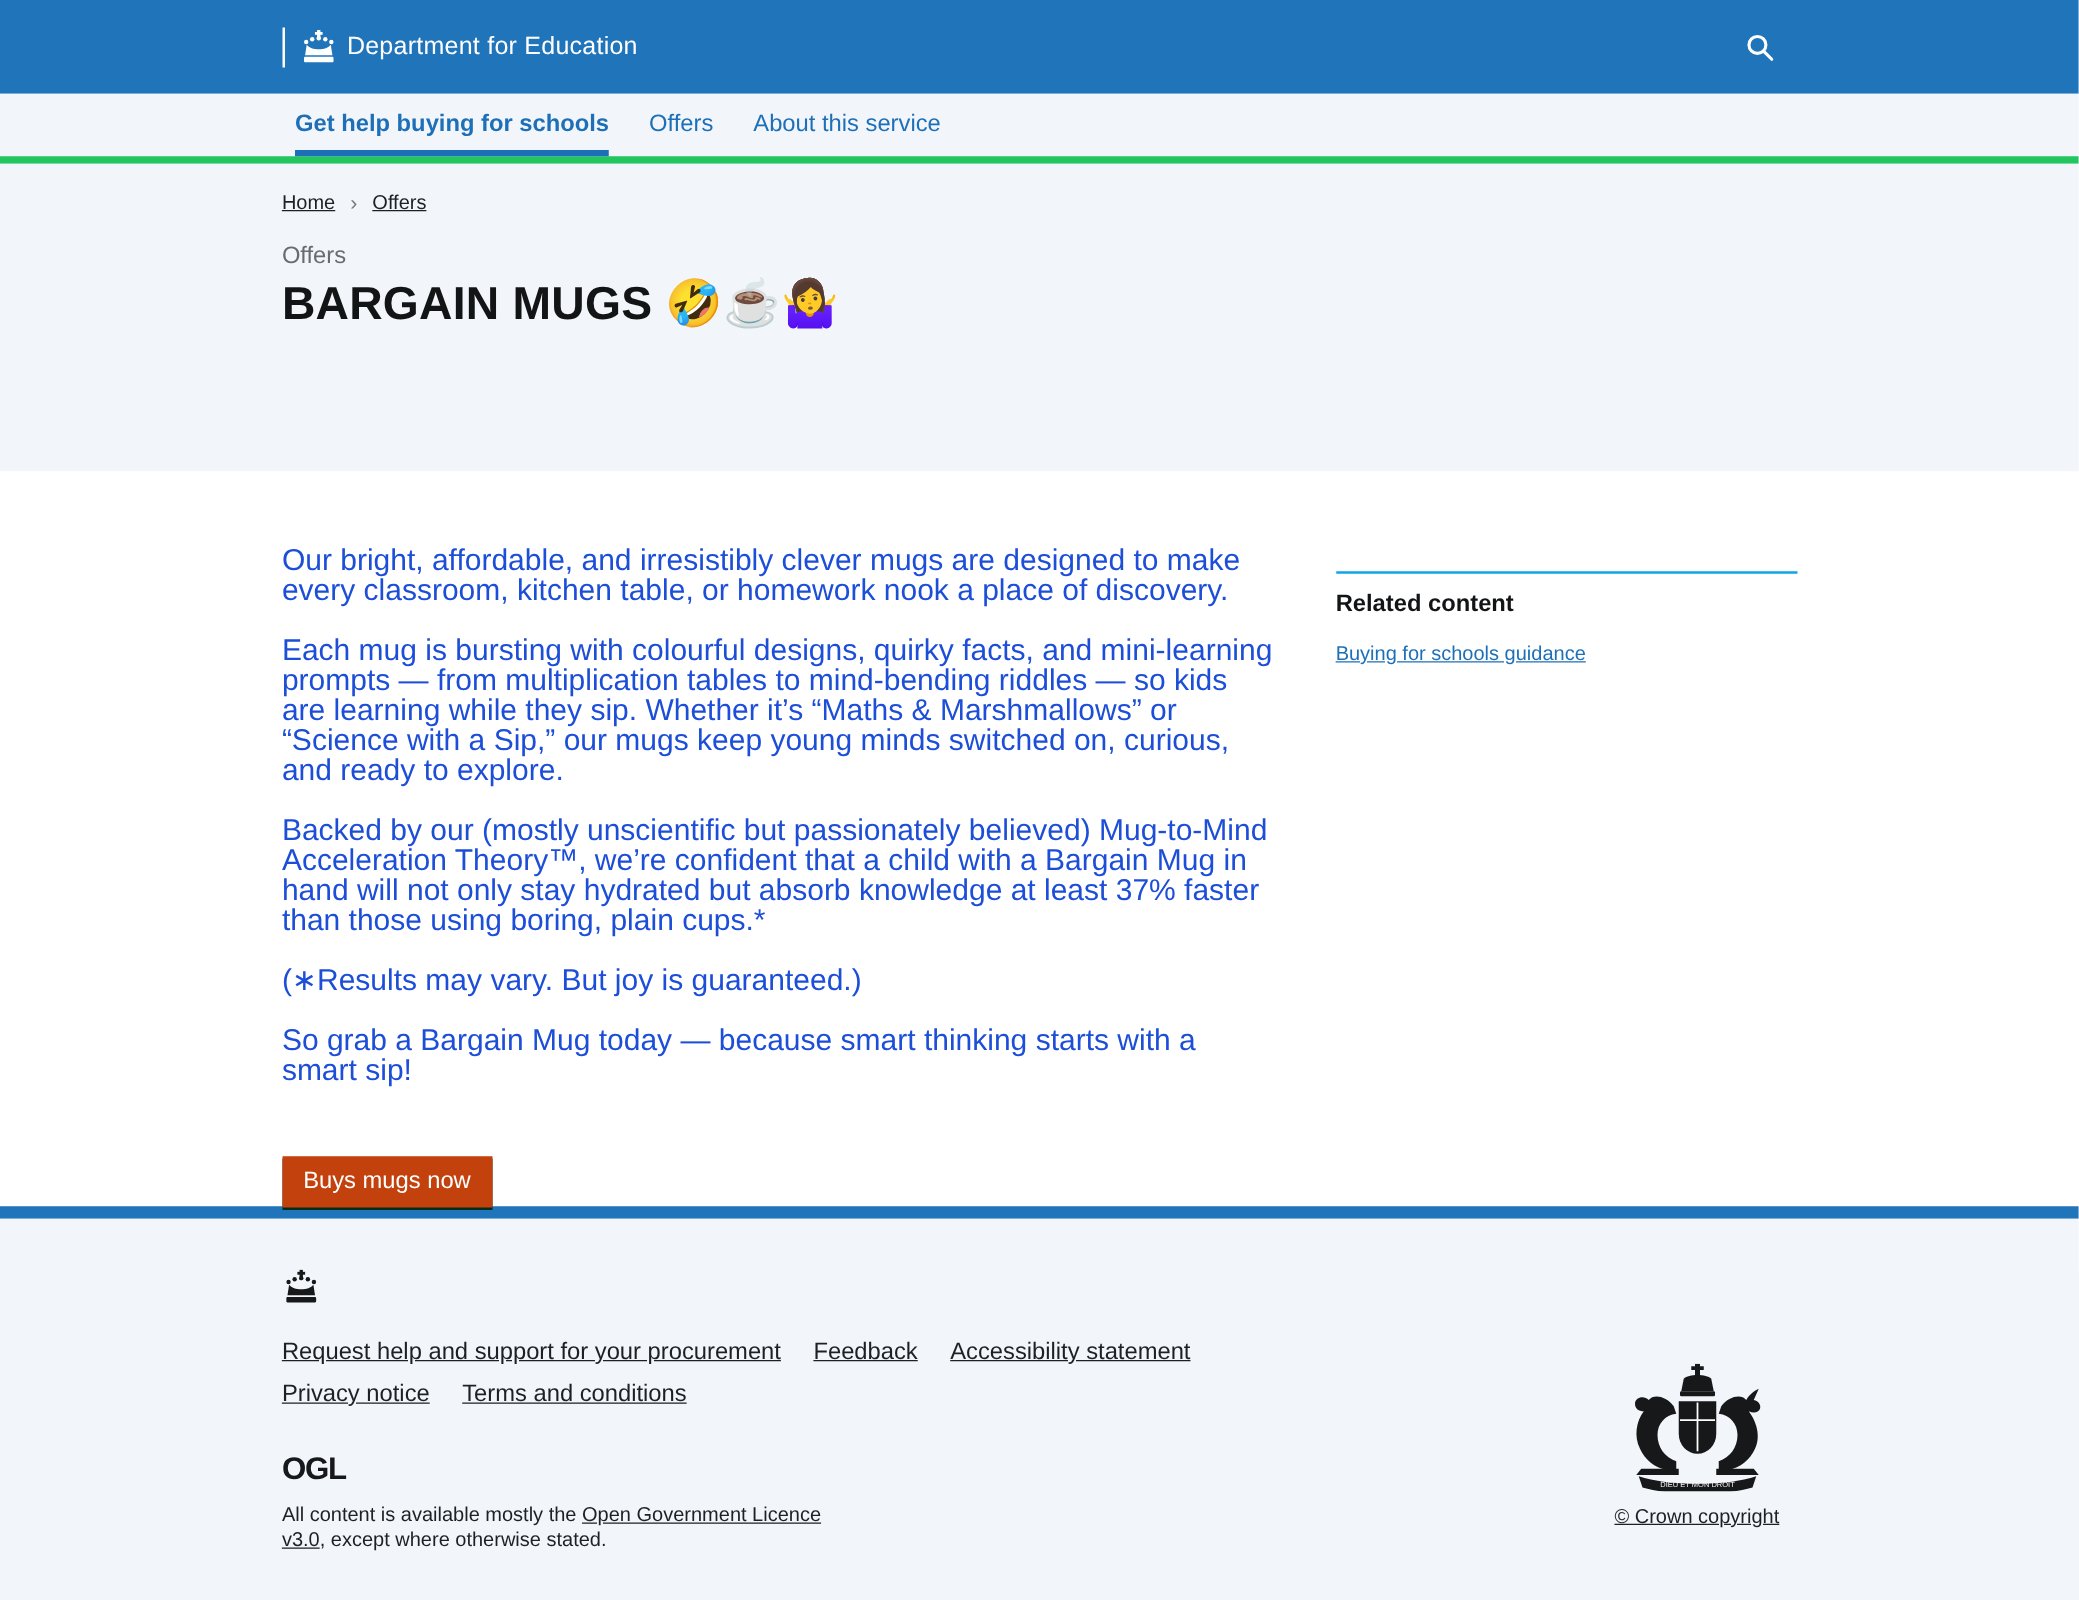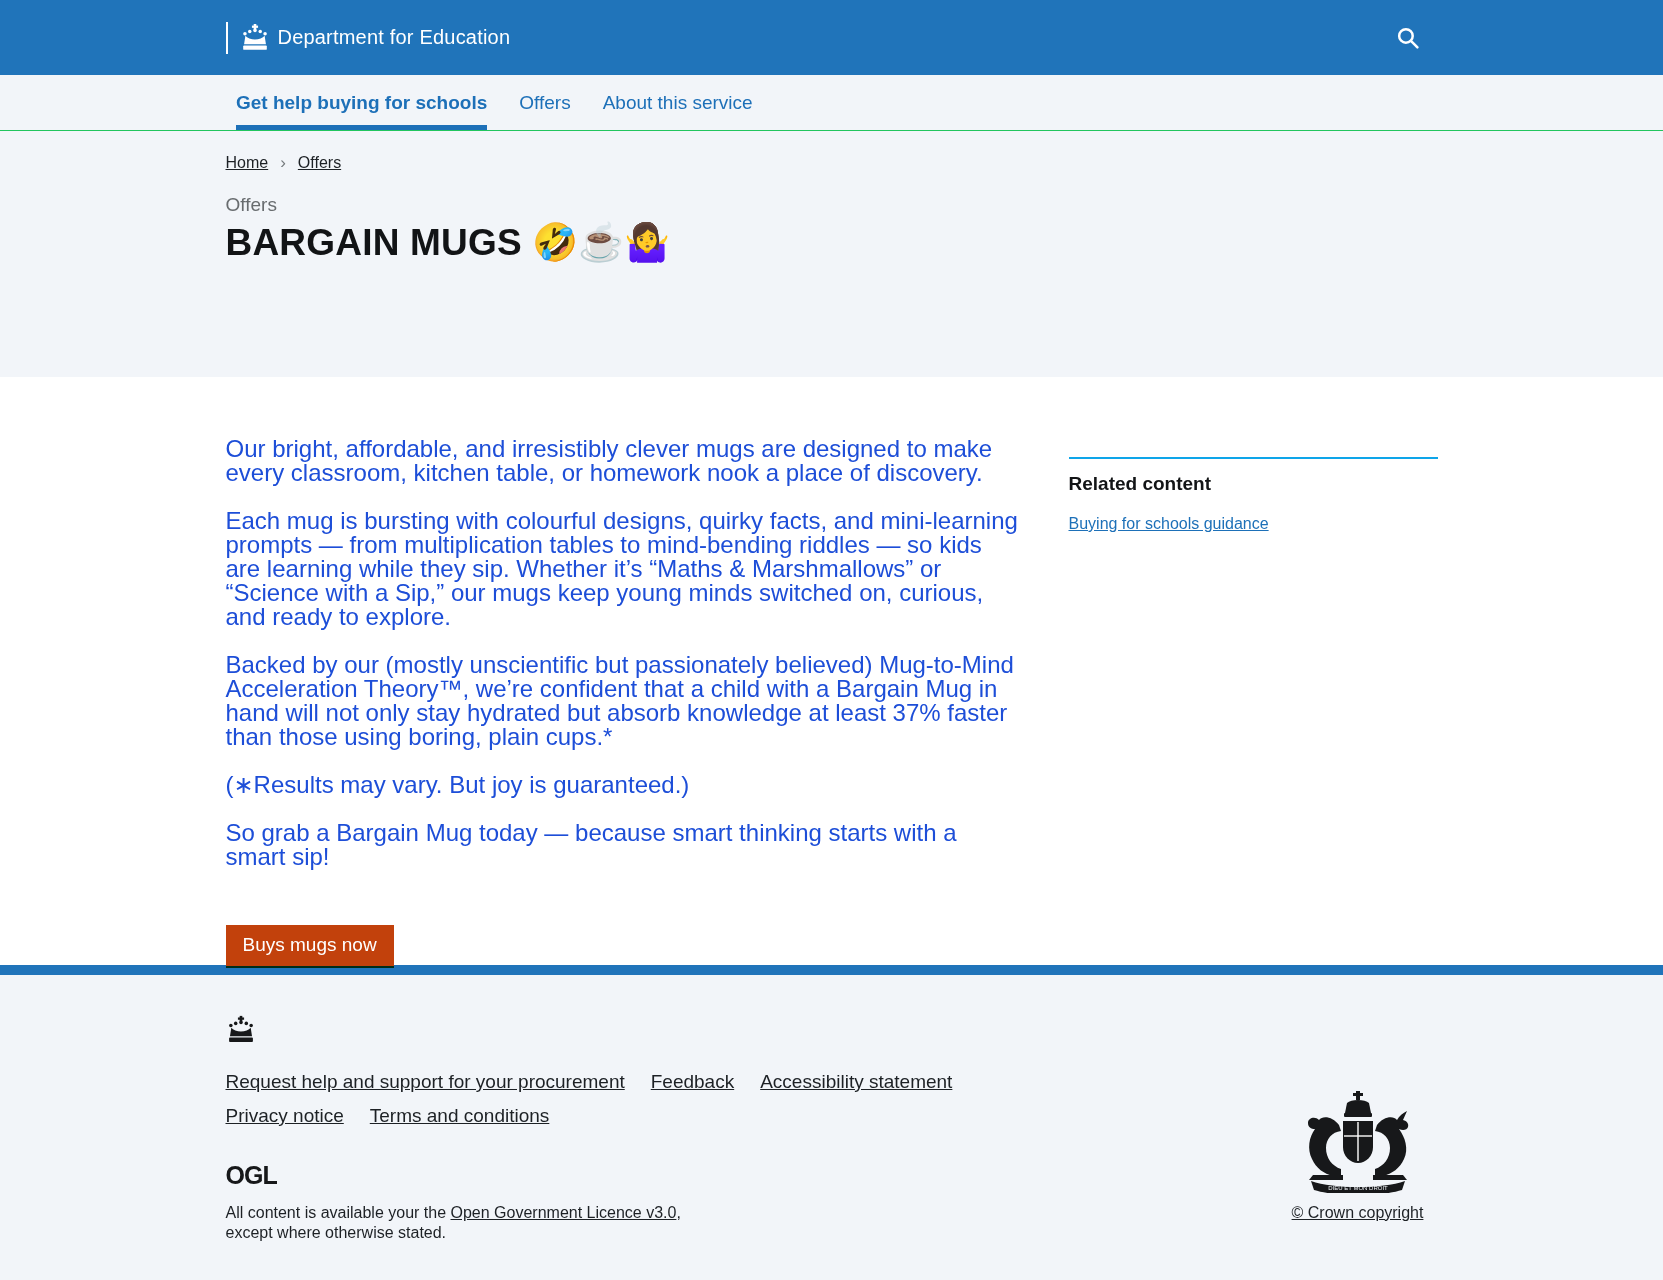--- a/index.html
+++ b/index.html
@@ -15,21 +15,21 @@
   
   .site-header { height: 75px; background: #2074ba; }
   .header-inner { height: 100%; display: flex; align-items: center; justify-content: space-between; }
   .logo { display: flex; align-items: center; gap: 8px; cursor: pointer; justify-content: center; }
   .logo-bar { width: 2px; height: 32px; background: #ffffff; margin-right: 4px; }
   .crest-svg { display: block; }
   .org-name { color: #ffffff; font-size: 20px; font-weight: 400; letter-spacing: 0.2px; }
   .search-btn { background: transparent; border: none; cursor: pointer; padding: 4px; margin-right: 14px; display: flex; }
 
   
-  .service-nav { height: 56px; background: #f2f5f9; border-bottom: 1px solid #22c55e; padding-left: 21px; }
+  .service-nav { height: 56px; background: #f2f5f9; border-bottom: 6px solid #22c55e; padding-left: 21px; }
   .nav-inner { display: flex; gap: 32px; height: 100%; }
   .nav-tab {
     display: flex; align-items: center; height: 100%;
     font-size: 19px; color: #1d70b8; text-decoration: none;
     border-bottom: 5px solid transparent; padding-top: 5px; cursor: pointer;
   }
   .nav-tab.active { font-weight: 700; border-bottom-color: #1d70b8; }
 
   
   .hero { height: 246px; background: #f2f5f9; }
@@ -165,21 +165,21 @@
           <a>Feedback</a>
           <a>Accessibility statement</a>
         </div>
         <div class="footer-links row2">
           <a>Privacy notice</a>
           <a>Terms and conditions</a>
         </div>
 
         <div class="ogl-mark">OGL</div>
 
-        <p class="licence"><span>All content is available your the </span><a>Open Government Licence v3.0</a><span>, except where otherwise stated.</span></p>
+        <p class="licence"><span>All content is available mostly the </span><a>Open Government Licence v3.0</a><span>, except where otherwise stated.</span></p>
 
         <div class="arms-block">
           <svg class="arms-svg" width="118" height="102" viewBox="0 0 118 102">
             <g fill="#17181a">
               <rect x="57" y="0" width="4" height="9"></rect>
               <rect x="54" y="2" width="10" height="3"></rect>
               <path d="M48 12 C52 8 66 8 70 12 L72 22 L46 22 Z"></path>
               <rect x="45" y="22" width="28" height="4" rx="1"></rect>
               <path d="M44 30 h30 v26 a15 16 0 0 1 -30 0 z"></path>
               <path d="M40 34 C34 26 24 24 20 29 C16 25 9 27 9 32 C9 36 12 38 16 38 C10 46 8 58 13 68 C17 77 25 83 34 85 L42 85 L42 78 C33 75 27 67 27 57 C27 48 33 41 42 40 Z"></path>

